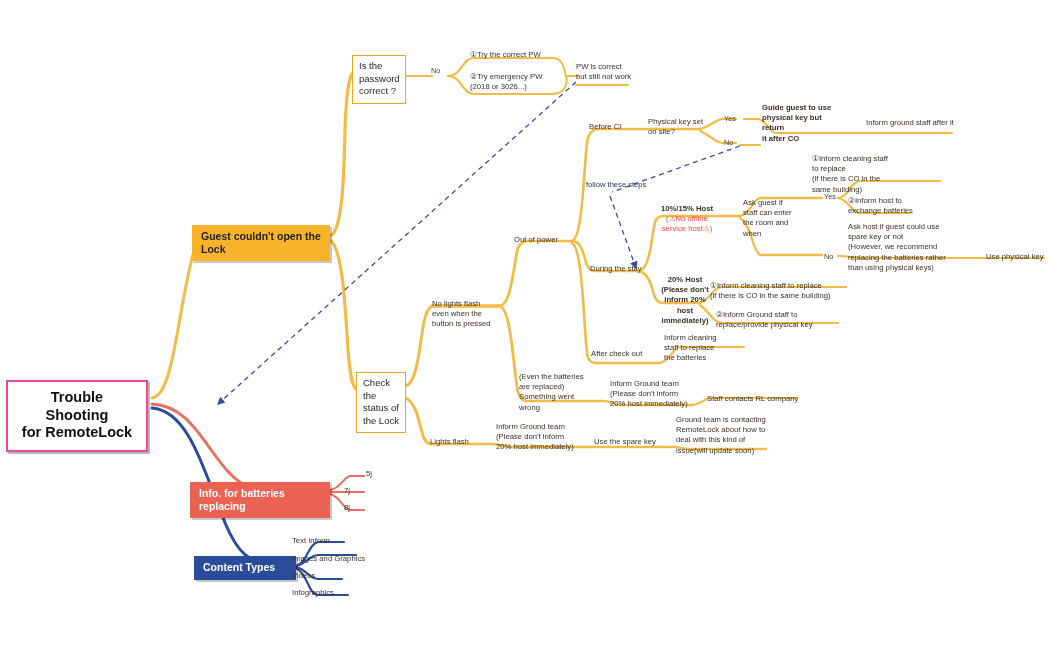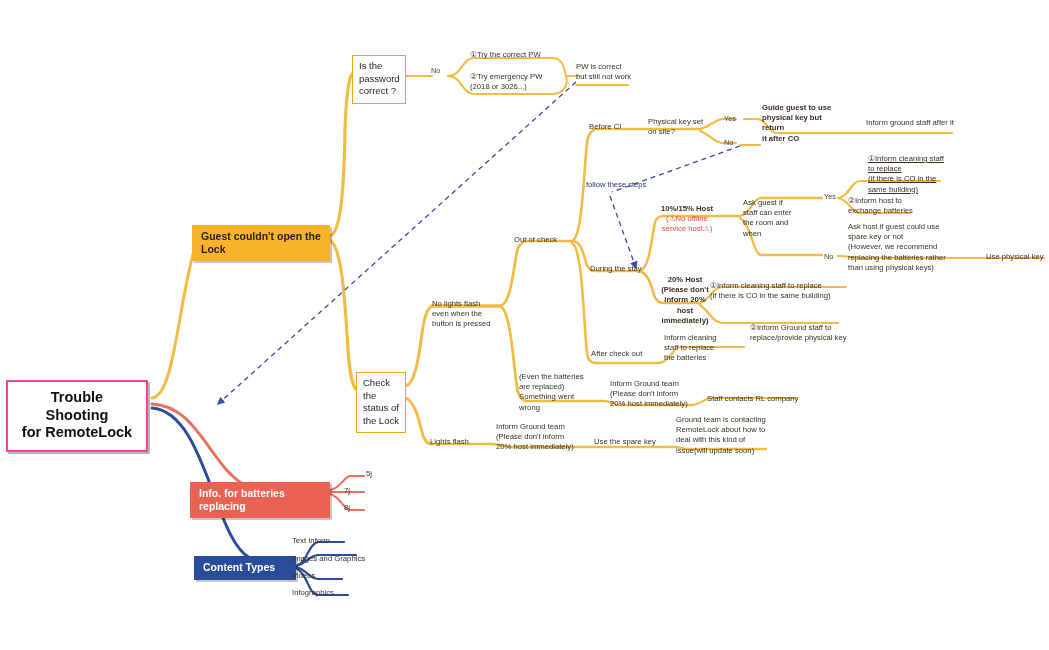--- a/index.html
+++ b/index.html
@@ -191,21 +191,21 @@
 but still not work</div>
 
   <div class="node boxed" style="left:356px; top:372px; width:50px;">Check the
 status of
 the Lock</div>
 
   <div class="node leaf" style="left:432px; top:299px; width:72px;">No lights flash
 even when the
 button is pressed</div>
 
-  <div class="node leaf" style="left:514px; top:235px; width:60px;">Out of check</div>
+  <div class="node leaf" style="left:514px; top:235px; width:60px;">Out of power</div>
 
   <div class="node leaf" style="left:589px; top:122px; width:46px;">Before CI</div>
 
   <div class="node leaf" style="left:648px; top:117px; width:62px;">Physical key set
 on site?</div>
 
   <div class="node edgelabel" style="left:724px; top:114px;">Yes</div>
   <div class="node edgelabel" style="left:724px; top:138px;">No</div>
 
   <div class="node leaf" style="left:762px; top:103px; width:78px;font-weight:bold;">Guide guest to use
@@ -223,21 +223,21 @@
 service host⚠)</div>
 
   <div class="node leaf" style="left:743px; top:198px; width:56px;">Ask guest if
 staff can enter
 the room and
 when</div>
 
   <div class="node edgelabel" style="left:824px; top:192px;">Yes</div>
   <div class="node edgelabel" style="left:824px; top:252px;">No</div>
 
-  <div class="node leaf" style="left:868px; top:154px; width:94px;text-decoration:underline;">①Inform cleaning staff
+  <div class="node leaf" style="left:812px; top:154px; width:94px;">①Inform cleaning staff
 to replace
 (if there is CO in the
 same building)</div>
   <div class="node leaf" style="left:848px; top:196px; width:94px;">②Inform host to
 exchange batteries</div>
 
   <div class="node leaf" style="left:848px; top:222px; width:120px;">Ask host if guest could use
 spare key or not
 (However, we recommend
 replacing the batteries rather
@@ -246,21 +246,21 @@
   <div class="node leaf" style="left:986px; top:252px; width:60px;">Use physical key</div>
 
   <div class="node leaf bold center" style="left:657px; top:275px; width:56px;">20% Host
 (Please don't
 inform 20%
 host
 immediately)</div>
 
   <div class="node leaf" style="left:710px; top:281px; width:140px;">①Inform cleaning staff to replace
 (if there is CO in the same building)</div>
-  <div class="node leaf" style="left:750px; top:310px; width:128px;margin-top:13px;">②Inform Ground staff to
+  <div class="node leaf" style="left:716px; top:310px; width:128px;">②Inform Ground staff to
 replace/provide physical key</div>
 
   <div class="node leaf" style="left:591px; top:349px; width:66px;">After check out</div>
 
   <div class="node leaf" style="left:664px; top:333px; width:70px;">Inform cleaning
 staff to replace
 the batteries</div>
 
   <div class="node leaf" style="left:519px; top:372px; width:78px;">(Even the batteries
 are replaced)

